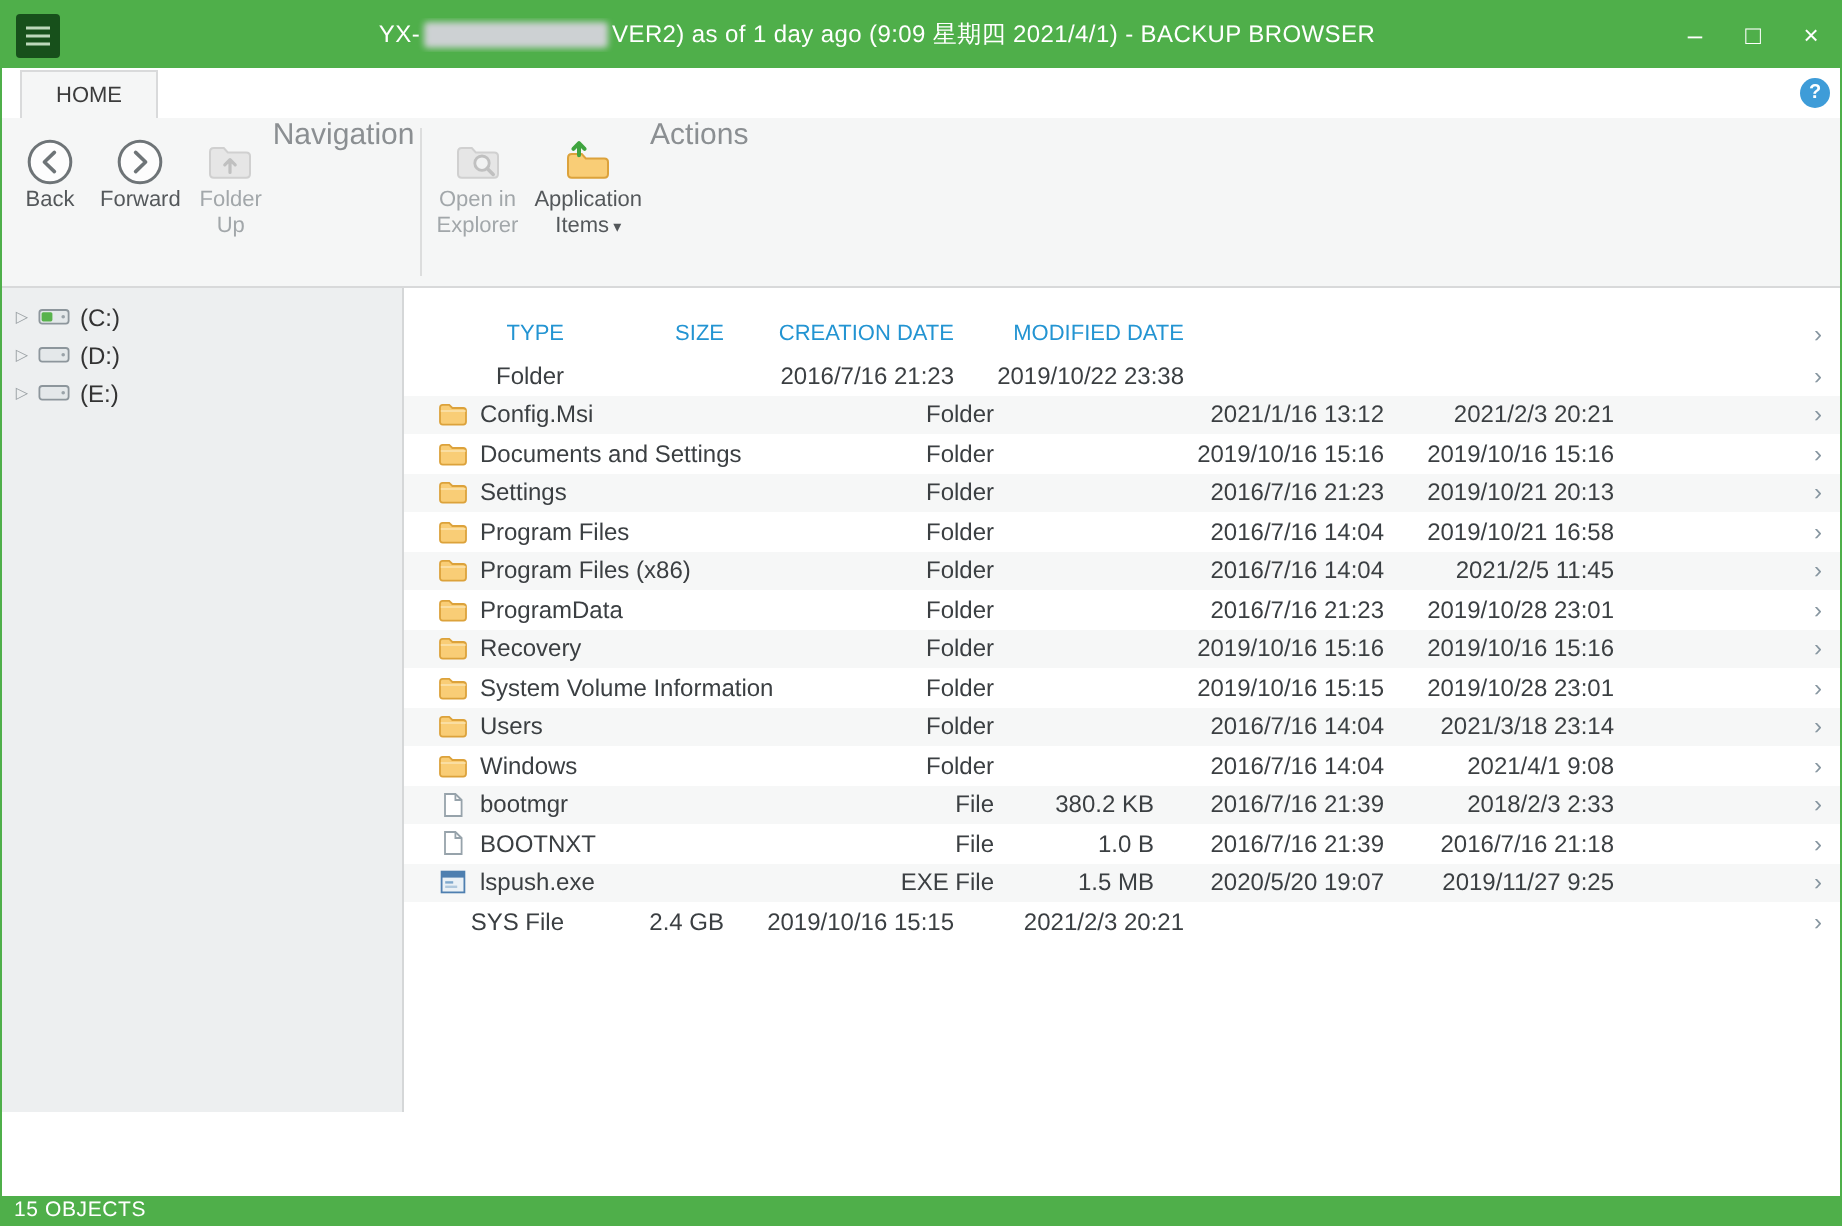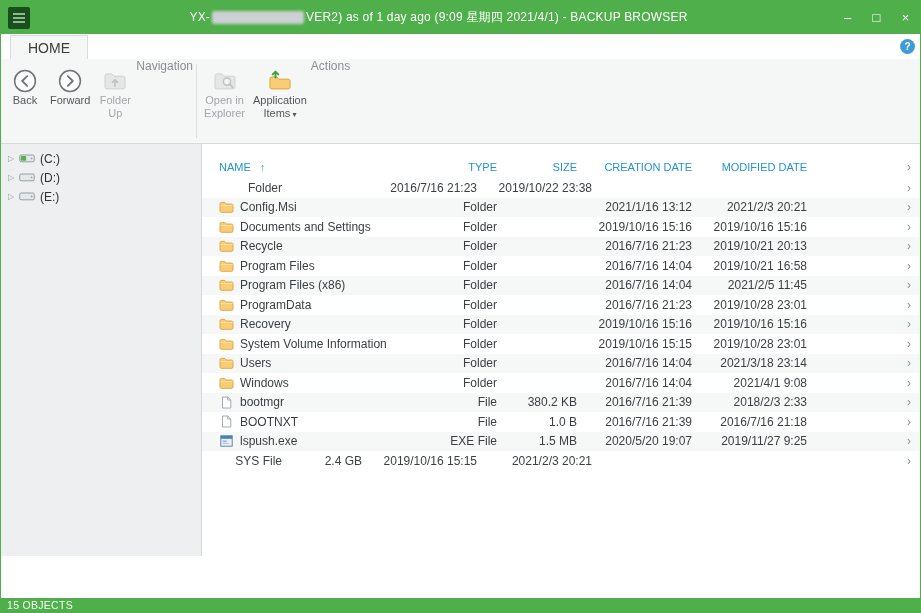--- a/index.html
+++ b/index.html
@@ -25,36 +25,36 @@
     border-radius:2px; vertical-align:middle; margin:0 2px; filter:blur(1.5px);
   }
   .win-controls{ margin-left:auto; display:flex; height:100%; }
   .win-btn{
     width:29px; height:100%; display:flex; align-items:center; justify-content:center;
     font-size:13px; color:#fff; cursor:default;
   }
   
   .tabstrip{ height:25px; flex:0 0 25px; background:#ffffff; position:relative; display:flex; align-items:flex-end; }
   .tab{
-    margin-left:9px; padding:0 17px; height:24px; line-height:24px; font-size:14px;
+    margin-left:9px; padding:0 17px; height:24px; line-height:24px; font-size:11px;
     color:#3c3c3c; background:#f5f6f6; border:1px solid #d9dadb; border-bottom:none;
   }
   .help{
     position:absolute; right:5px; top:5px; width:15px; height:15px; border-radius:50%;
     background:#3E9CD8; color:#fff; font-size:10px; font-weight:bold;
     display:flex; align-items:center; justify-content:center;
   }
   
   .ribbon{
     height:85px; flex:0 0 85px; background:#f5f6f6; border-bottom:1px solid #d8d9da;
     display:flex; align-items:stretch; padding-left:3px;
   }
   .rgroup{ display:flex; flex-direction:row; }
   .rbuttons{ flex:1; display:flex; align-items:flex-start; padding-top:5px; }
-  .rgroup-label{ text-align:left; font-size:12px; color:#8b8f92; padding-bottom:3px; }
+  .rgroup-label{ text-align:left; font-size:15px; color:#8b8f92; padding-bottom:3px; }
   .rbtn{
     min-width:42px; padding:3px 4px 2px; display:flex; flex-direction:column;
     align-items:center; font-size:11px; color:#54585b; text-align:center; line-height:1.15;
     cursor:default;
   }
   .rbtn .ricon{ height:27px; display:flex; align-items:center; }
   .rbtn.disabled{ color:#a2a7aa; }
   .rbtn.disabled .ricon{ opacity:.55; filter:grayscale(1); }
   .rsep{ width:1px; background:#dcdddd; margin:5px 3px 5px 3px; }
   .ddarrow{ font-size:8px; color:#54585b; margin-left:2px; }
@@ -204,24 +204,20 @@
             <svg width="16" height="13" viewBox="0 0 16 13">
               <rect x="0.7" y="3" width="14.6" height="6.8" rx="1.4" fill="#E4E8EA" stroke="#8D969C" stroke-width="0.9"></rect>
               <circle cx="12.6" cy="6.4" r="0.9" fill="#9AA3A9"></circle>
             </svg>
           </span>
           <span>(E:)</span>
         </div>
       </div>
     <div class="main">
       <div class="listheader">
-        <span class="col-name">
-          <span>NAME</span>
-            <span class="sort-arrow">↑</span>
-        </span>
         <span class="col-type">TYPE</span>
         <span class="col-size">SIZE</span>
         <span class="col-created">CREATION DATE</span>
         <span class="col-modified">MODIFIED DATE</span>
         <span class="col-drill">›</span>
       </div>
       <div id="rows">
           <div class="frow">
             <span class="col-type">Folder</span>
             <span class="col-size"></span>
@@ -262,21 +258,21 @@
             <span class="col-drill">›</span>
           </div>
           <div class="frow">
             <span class="col-name">
               <span class="ficon">
                 <svg width="15" height="12" viewBox="0 0 15 12">
                   <path d="M1 3c0-1 .4-1.6 1.4-1.6h3.2L7.2 3h5.4c.9 0 1.4.4 1.4 1.3v5.6c0 .9-.5 1.4-1.4 1.4H2.4C1.5 11.3 1 10.8 1 9.9z" fill="#F9CD76" stroke="#DCA23B" stroke-width="0.9"></path>
                   <path d="M1.4 4.5h12.4" stroke="#FBE3AE" stroke-width="0.8"></path>
                 </svg>
               </span>
-              <span>Recycle</span>
+              <span>Settings</span>
             </span>
             <span class="col-type">Folder</span>
             <span class="col-size"></span>
             <span class="col-created">2016/7/16 21:23</span>
             <span class="col-modified">2019/10/21 20:13</span>
             <span class="col-drill">›</span>
           </div>
           <div class="frow">
             <span class="col-name">
               <span class="ficon">

